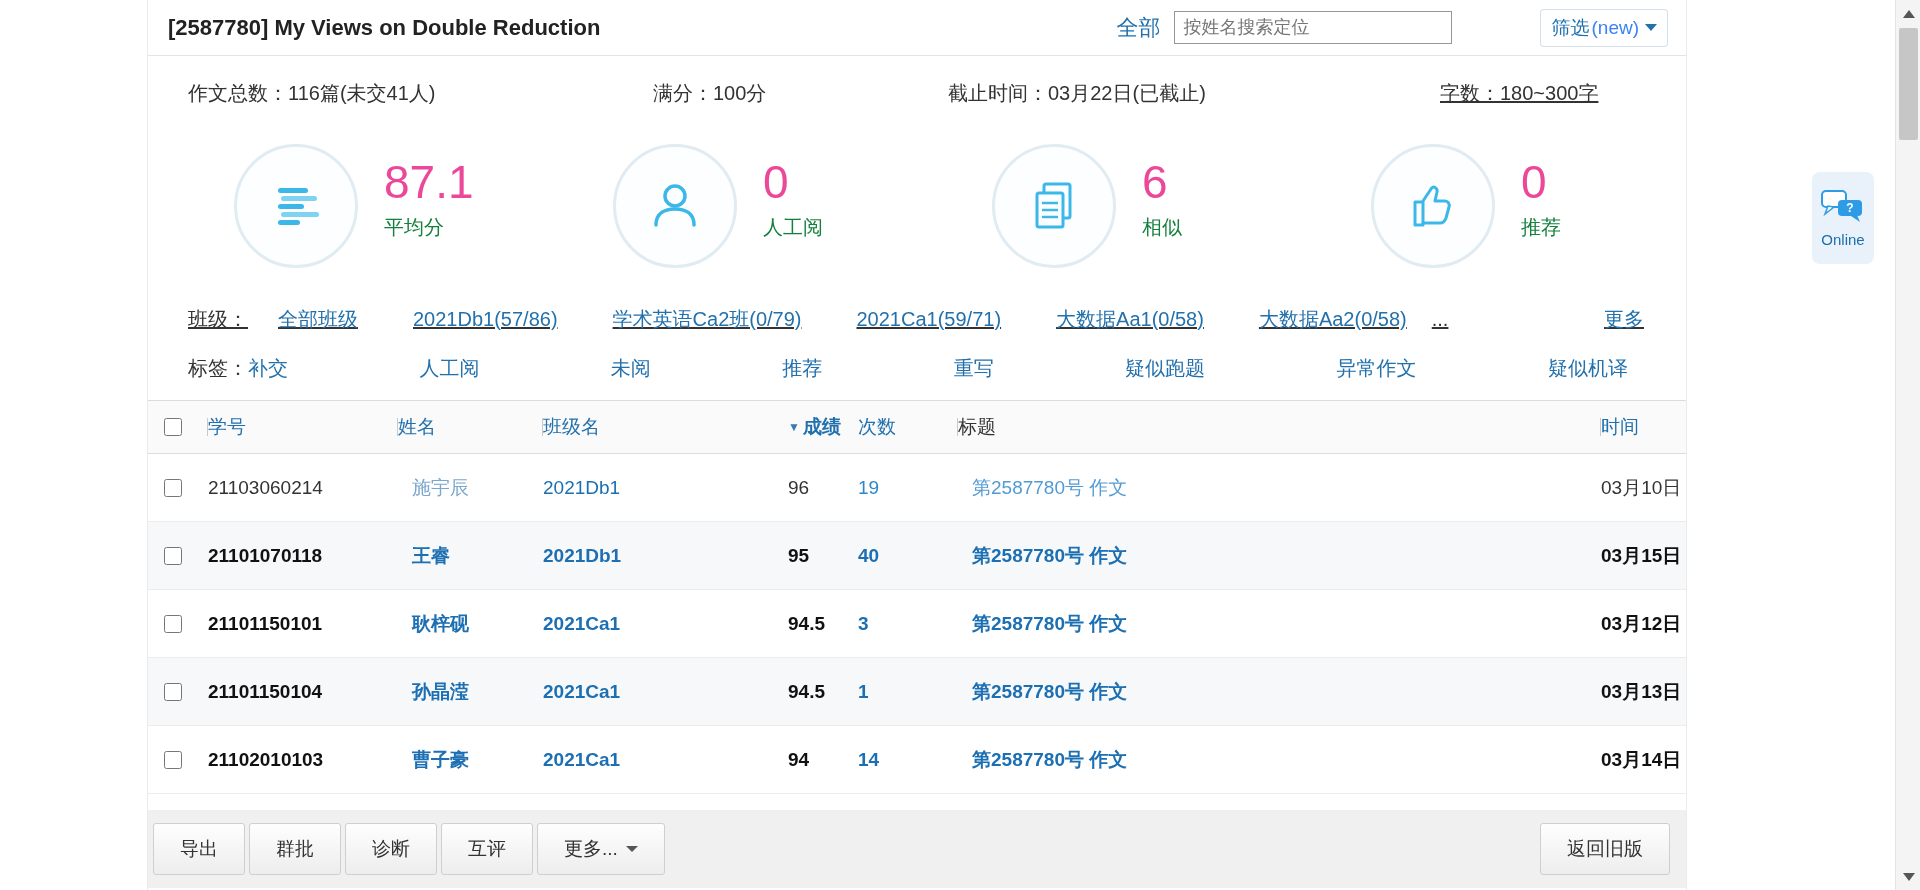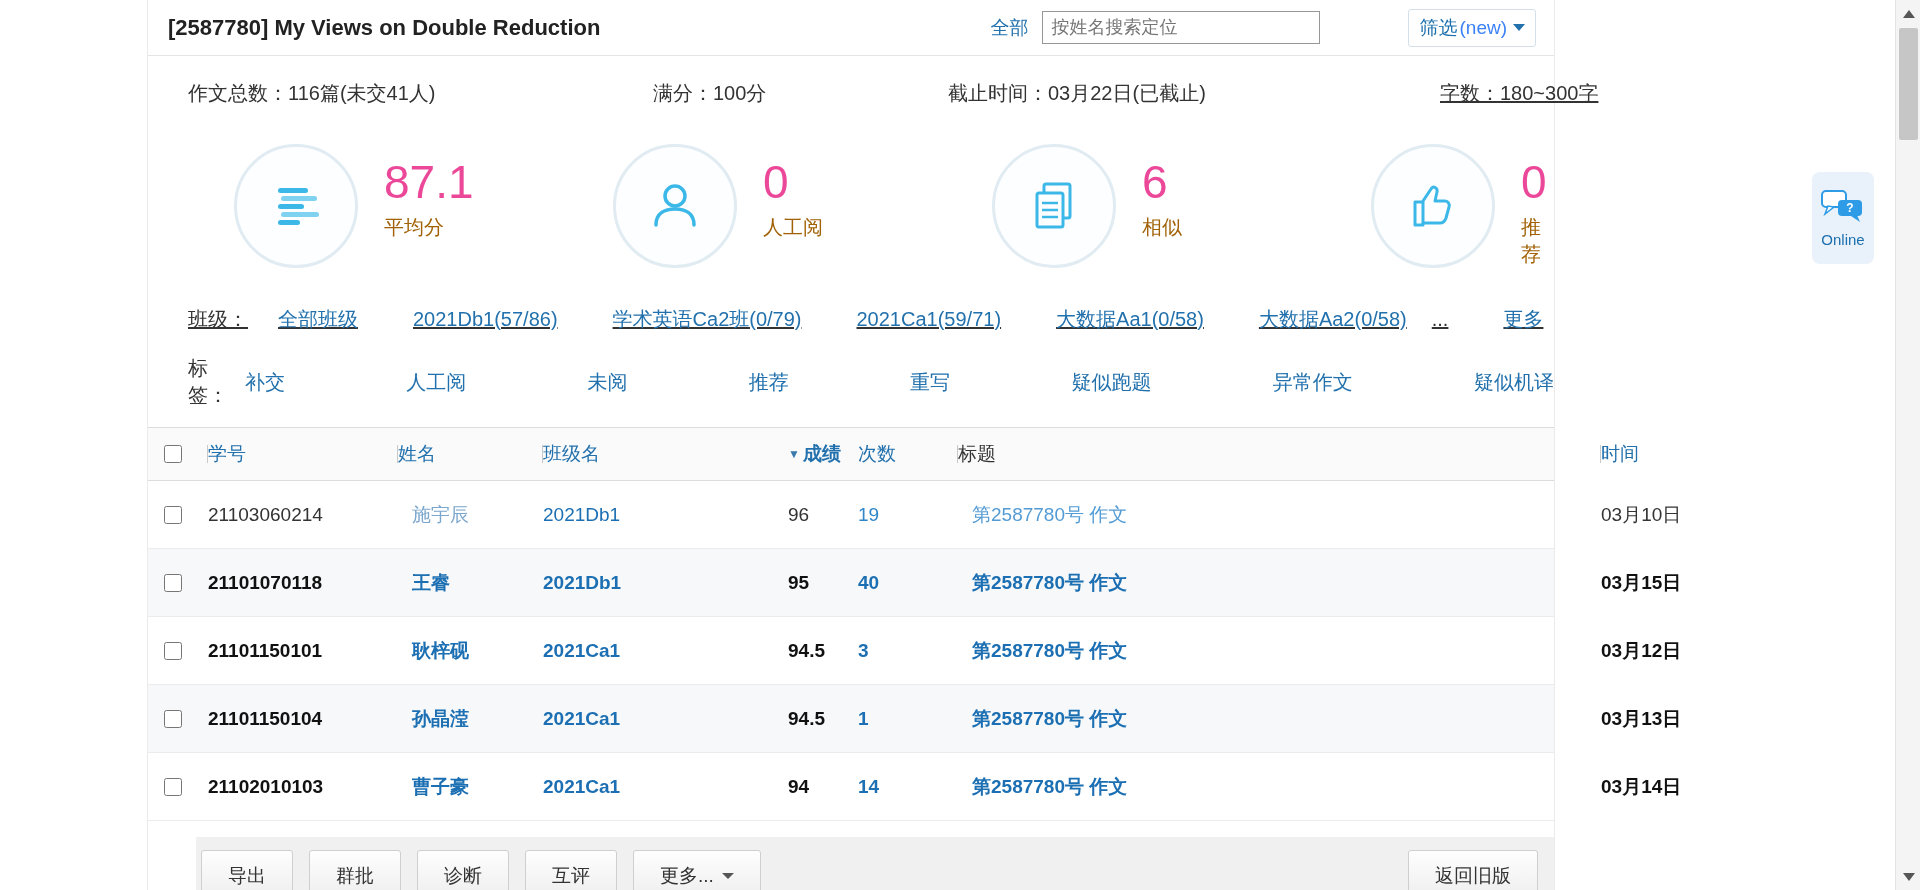--- a/index.html
+++ b/index.html
@@ -6,33 +6,33 @@
   html,body { width:1920px; height:890px; }
   body {
     font-family: "Liberation Sans", "DejaVu Sans", sans-serif;
     background:#ffffff; overflow:hidden; position:relative; color:#333;
   }
   a { text-decoration:none; cursor:pointer; }
   .link { color:#2271ad; }
 
   
   .content {
-    position:absolute; left:147px; top:0; width:1408px; height:890px;
+    position:absolute; left:147px; top:0; width:1540px; height:890px;
     border-left:1px solid #ebebeb; border-right:1px solid #ebebeb;
     background:#fff;
   }
 
   
   .topbar {
     height:56px; display:flex; align-items:center; padding:0 18px 0 20px;
     border-bottom:1px solid #e4e4e4;
   }
   .title { font-size:22px; font-weight:bold; color:#222; }
   .topbar-right { margin-left:auto; display:flex; align-items:center; }
-  .all-link { font-size:19px; }
+  .all-link { font-size:22px; }
   .search-input {
     margin-left:14px; width:278px; height:33px; border:1px solid #979797;
     font-size:18px; padding:0 8px; color:#333; outline:none; background:#fff;
   }
   .filter-box {
     margin-left:88px; display:flex; align-items:center; gap:2px;
     border:1px solid #d4dfe9; border-radius:3px; padding:5px 10px; cursor:pointer;
     font-size:19px; background:#fff;
   }
   .filter-label { color:#1b6fae; }
@@ -57,21 +57,21 @@
   .stat:nth-child(2){ left:465px; }
   .stat:nth-child(3){ left:844px; }
   .stat:nth-child(4){ left:1223px; }
   .stat-circle {
     width:124px; height:124px; border:3px solid #e0ebf2; border-radius:50%;
     background:#fdfeff; display:flex; align-items:center; justify-content:center;
     flex:0 0 auto;
   }
   .stat-text { margin-left:26px; padding-top:14px; }
   .stat-value { font-size:46px; color:#ec4899; line-height:1.05; }
-  .stat-label { font-size:20px; color:#a16207; margin-top:8px; }
+  .stat-label { font-size:20px; color:#15803d; margin-top:8px; }
 
   
   .class-row {
     margin-top:30px; padding:0 0 0 40px; display:flex; align-items:center;
     font-size:20px; column-gap:55px; white-space:nowrap;text-decoration:underline;
   }
   .class-row .row-label { margin-right:-25px; color:#333; }
   .ellipsis { color:#333; margin-left:-30px; }
   .more-link { margin-left:auto; margin-right:42px; }
 
@@ -105,21 +105,21 @@
   .trow.read { font-weight:400; color:#333; }
   .trow .c-name, .trow .c-title { justify-content:flex-start !important; padding-left:14px; }
   .trow .c-name a, .trow .c-class a, .trow .c-count a, .trow .c-title a { color:#1c6fb2; }
   .trow.read .c-name a { color:#7ba7cc; }
   .trow.read .c-title a { color:#539bd4; }
   .trow.read .c-count a { color:#2f86c8; }
 
   
   .toolbar {
     margin-top:16px; height:78px; background:#f0f0f0;
-    display:flex; align-items:center; gap:16px; padding:0 16px 0 5px;margin-left:48px;
+    display:flex; align-items:center; gap:4px; padding:0 16px 0 5px;
   }
   .tbtn {
     height:52px; padding:0 26px; font-size:19px; color:#333;
     background:linear-gradient(#fefefe,#ededed); border:1px solid #cfcfcf;
     border-radius:3px; cursor:pointer; display:flex; align-items:center;
     font-family:inherit;
   }
   .back-btn { margin-left:auto; }
 
   

